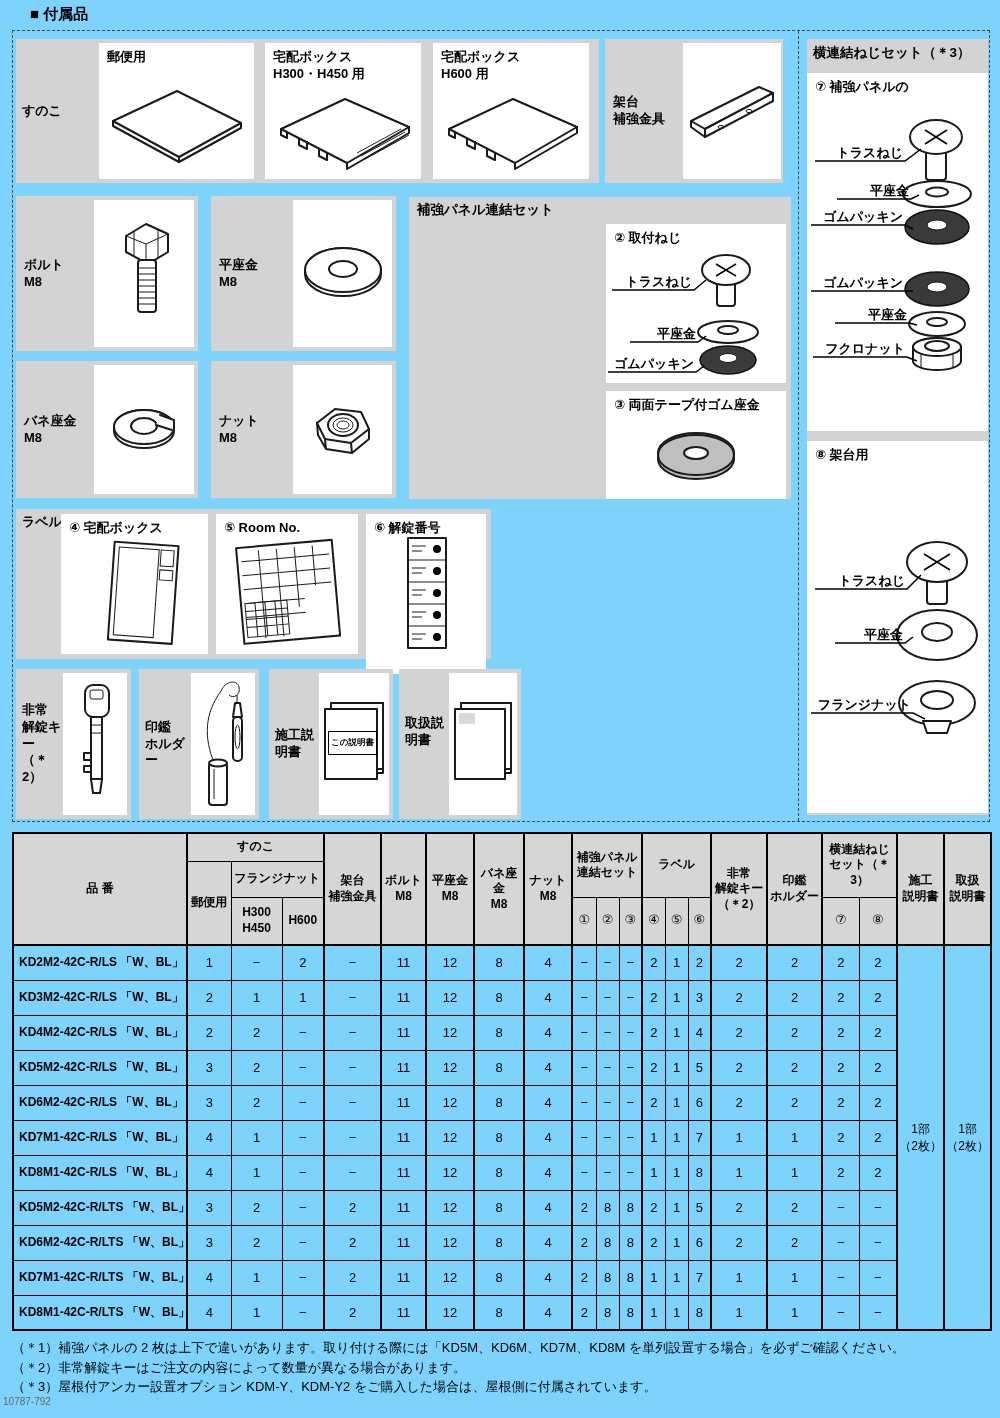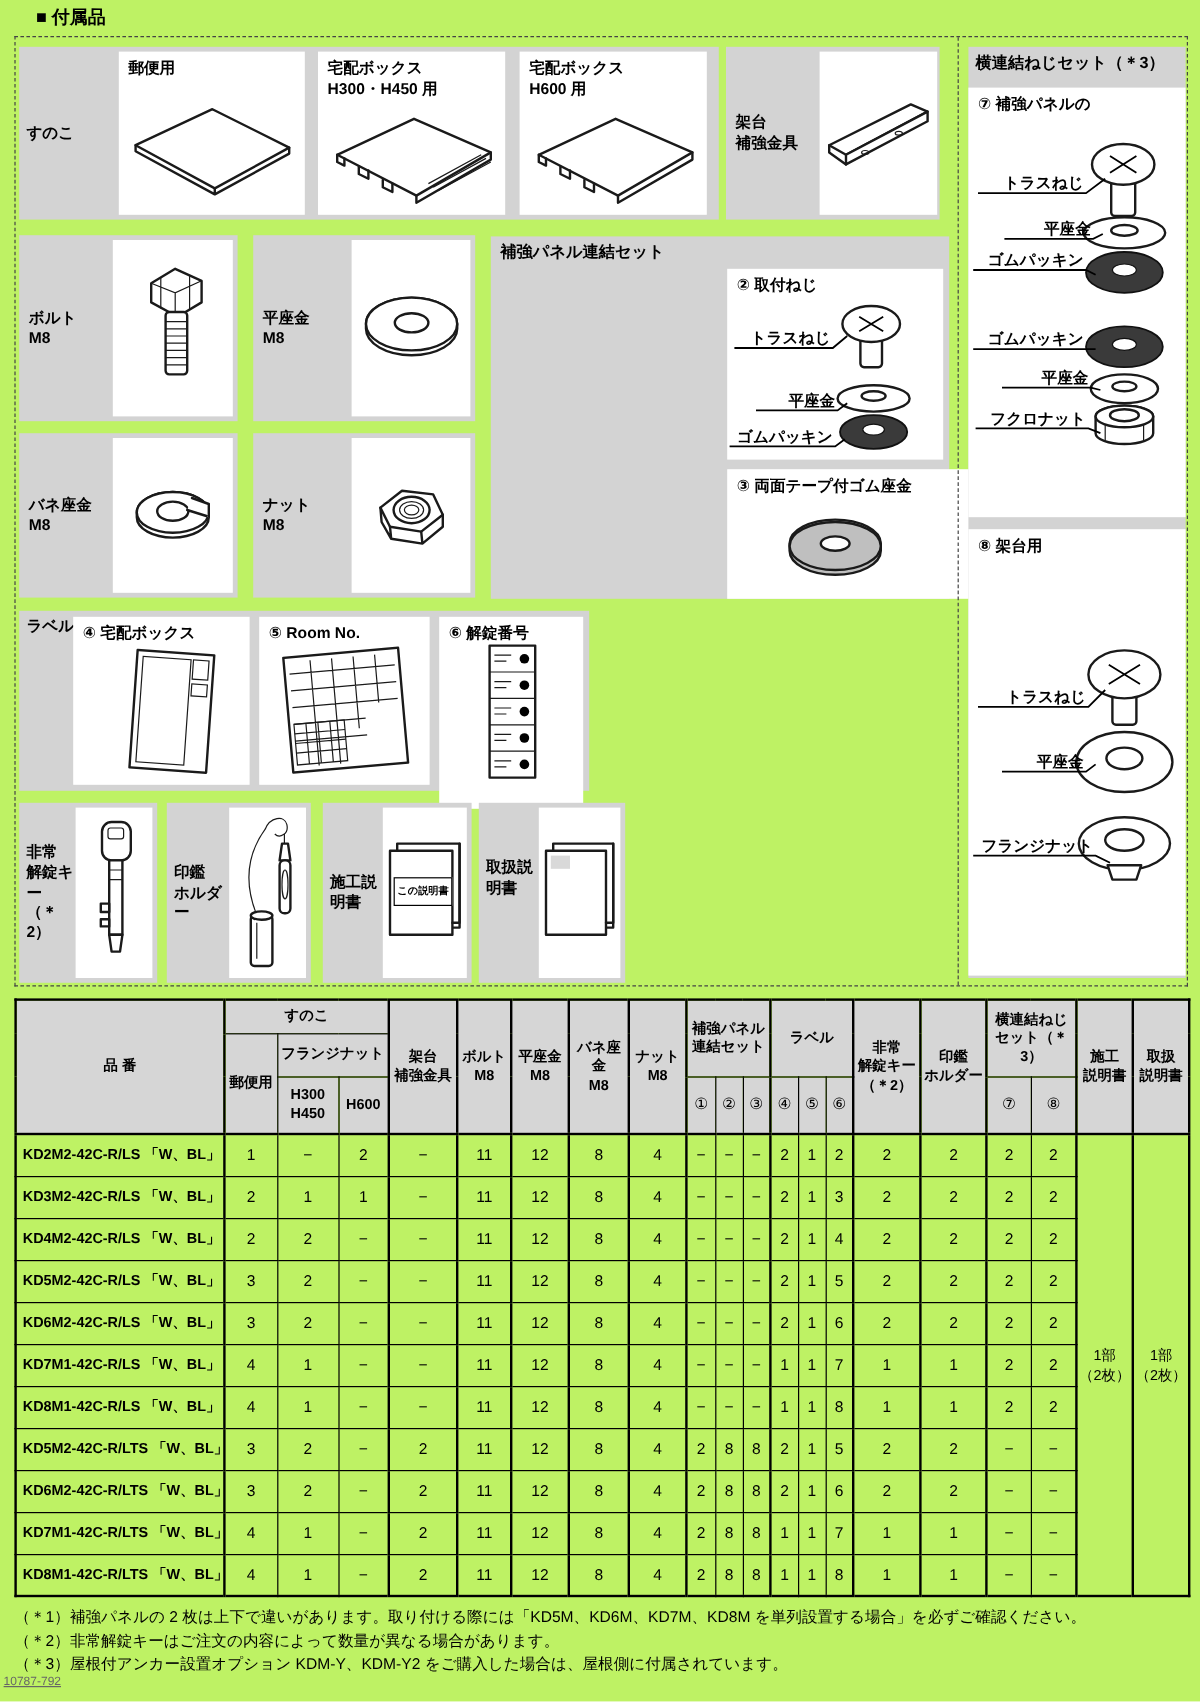--- a/index.html
+++ b/index.html
@@ -1,17 +1,17 @@
 <!DOCTYPE html>
 <html><head>
 <meta charset="utf-8">
 <style>
   html,body{margin:0;padding:0;background:#fff;}
   body{font-family:"Liberation Sans","DejaVu Sans",sans-serif;color:#000;}
-  #page{position:relative;width:1000px;height:1418px;background:#bef264;overflow:hidden;}
+  #page{position:relative;width:1000px;height:1418px;background:#7dd3fc;overflow:hidden;}
   .abs{position:absolute;}
   
   #figarea{left:12px;top:30px;width:976px;height:790px;border:1px dashed #444;}
   .gblock{position:absolute;background:#d3d3d3;}
   .panel{position:absolute;background:#fff;}
   .glabel{position:absolute;font-weight:bold;font-size:13px;line-height:1.3;white-space:pre-line;}
   .vcenter{display:flex;flex-direction:column;justify-content:center;}
   .cap{position:absolute;top:6px;left:8px;font-weight:bold;font-size:13px;line-height:1.3;white-space:pre-line;}
   .settitle{position:absolute;top:4px;left:8px;font-weight:bold;font-size:13.5px;}
   svg{position:absolute;overflow:visible;}
@@ -33,21 +33,21 @@
   .circ{font-size:13px;font-weight:normal;}
   tr.hr1{height:28px;} tr.hr2{height:36px;} tr.hr3{height:48px;}
   tbody tr{height:35px;}
   tbody td{font-size:13px;}
   td.model{text-align:left;padding-left:5px;font-weight:bold;font-size:12px;white-space:nowrap;}
   td.manual{font-size:12px;white-space:pre-line;line-height:1.35;}
   .bl2{border-left-width:2px !important;}
   .hbb{border-bottom-width:2px !important;}
   
   #footnotes{left:12px;top:1338px;width:976px;font-size:13px;line-height:1.5;}
-  #docnum{left:3px;top:1396px;font-size:10px;color:#666;text-decoration:underline;}
+  #docnum{left:3px;top:1396px;font-size:10px;color:#666;}
 </style>
 </head>
 <body>
 
 <div id="page">
 
   <div class="abs" id="title">■ 付属品</div>
 
   <div class="abs" id="figarea">
 
@@ -130,21 +130,21 @@
           <ellipse class="fd" cx="122" cy="114" rx="28" ry="14"></ellipse>
           <ellipse cx="122" cy="112" rx="9" ry="4.5" fill="#fff" stroke="#111" stroke-width="1"></ellipse>
           <text class="pl" x="86" y="40" text-anchor="end">トラスねじ</text>
           <path class="lead" d="M6,44 L88,44 L100,34"></path>
           <text class="pl" x="90" y="92" text-anchor="end">平座金</text>
           <path class="lead" d="M24,96 L92,96 L100,90"></path>
           <text class="pl" x="88" y="122" text-anchor="end">ゴムパッキン</text>
           <path class="lead" d="M2,126 L90,126 L98,120"></path>
         </svg>
       </div>
-      <div class="panel" style="left:197px;top:194px;width:180px;height:108px;padding-left:44px;">
+      <div class="panel" style="left:197px;top:194px;width:180px;height:108px;">
         <div class="cap">③ 両面テープ付ゴム座金</div>
         <svg style="left:0;top:26px;" width="180" height="80" viewBox="0 0 180 80">
           <path class="fg" d="M52,42 a38,20 0 0 0 76,0 l0,-6 a38,20 0 0 0 -76,0 z"></path>
           <ellipse class="fg" cx="90" cy="38" rx="38" ry="20"></ellipse>
           <ellipse class="fw" cx="90" cy="36" rx="12" ry="6"></ellipse>
         </svg>
       </div>
     </div>
 
     <div class="gblock" style="left:3px;top:330px;width:182px;height:137px;">

